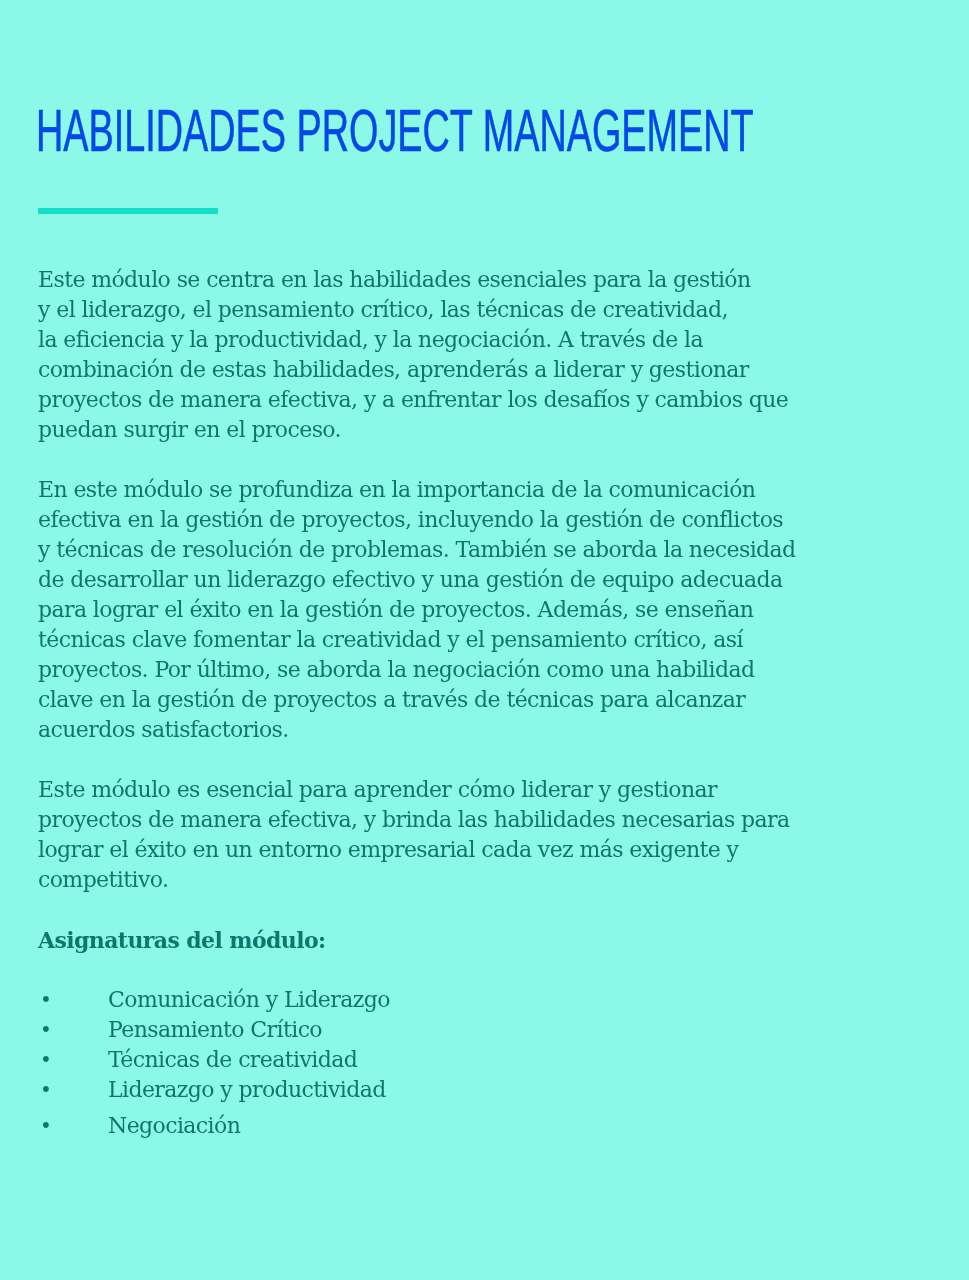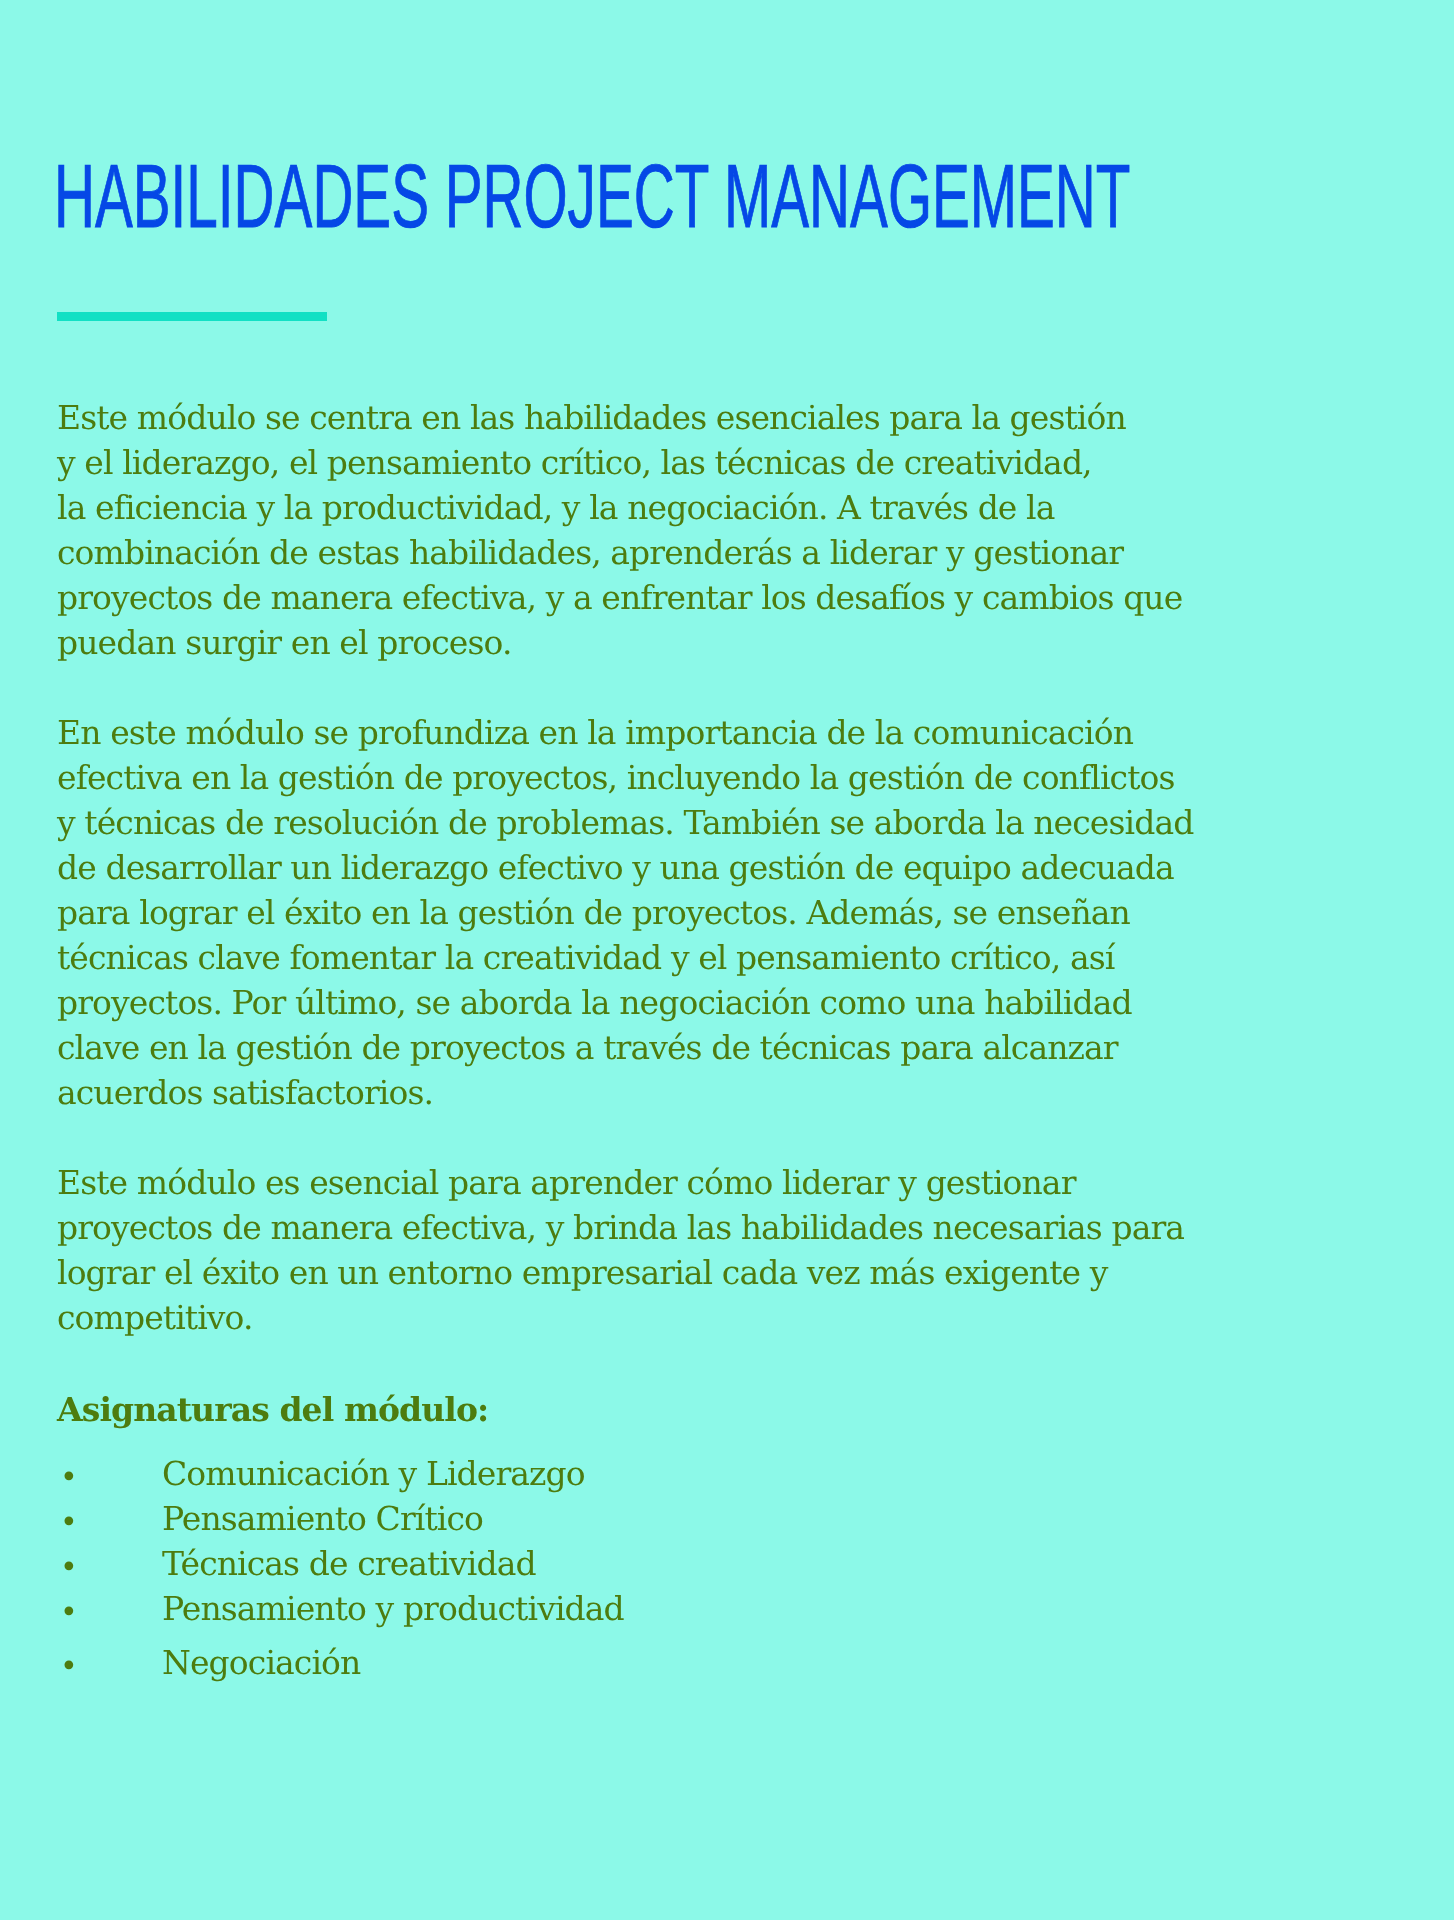--- a/index.html
+++ b/index.html
@@ -24,34 +24,34 @@
   }
   .rule {
     position: absolute; left: 38px; top: 208px;
     width: 180px; height: 6px;
     background: #12e0c4;
   }
   .content {
     position: absolute; left: 38px; top: 265px;
     font-family: "DejaVu Serif", serif;
     font-size: 22px;
-    color: #4d7c0f;
+    color: #0f766e;
   }
   .line {
     display: block; height: 30px; line-height: 30px;
     white-space: nowrap;
     letter-spacing: -0.6px;
     word-spacing: 0px;
   }
   .para { margin: 0 0 30px 0; }
   .subhead {
     display: block; height: 30px; line-height: 30px;
     font-weight: bold;
     letter-spacing: -0.6px;
-    margin-bottom: 14px;
+    margin-bottom: 30px;
   }
   .bullets { list-style: none; margin: 0; padding: 0; }
   .bullet-item {
     height: 30px; line-height: 30px;
     position: relative;
     padding-left: 70px;
     letter-spacing: -0.6px;
     white-space: nowrap;
   }
   .bullet-item.last { margin-top: 6px; }
@@ -105,20 +105,20 @@
     <li class="bullet-item">
       <span class="bullet-dot">•</span>
       <span>Pensamiento Crítico</span>
     </li>
     <li class="bullet-item">
       <span class="bullet-dot">•</span>
       <span>Técnicas de creatividad</span>
     </li>
     <li class="bullet-item">
       <span class="bullet-dot">•</span>
-      <span>Pensamiento y productividad</span>
+      <span>Liderazgo y productividad</span>
     </li>
     <li class="bullet-item last">
       <span class="bullet-dot">•</span>
       <span>Negociación</span>
     </li>
   </ul>
 </div>
 
 </body></html>

